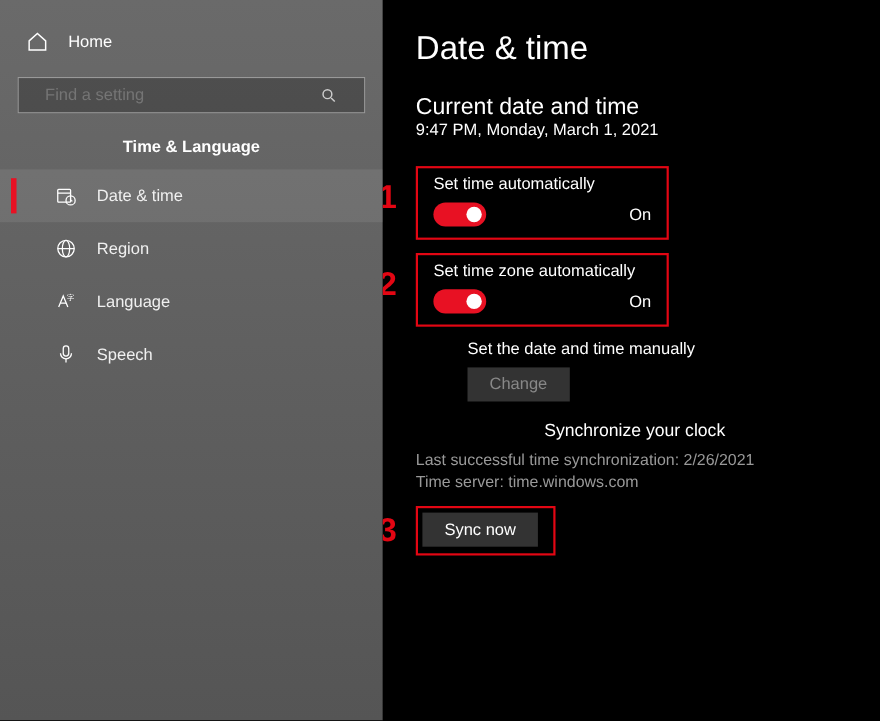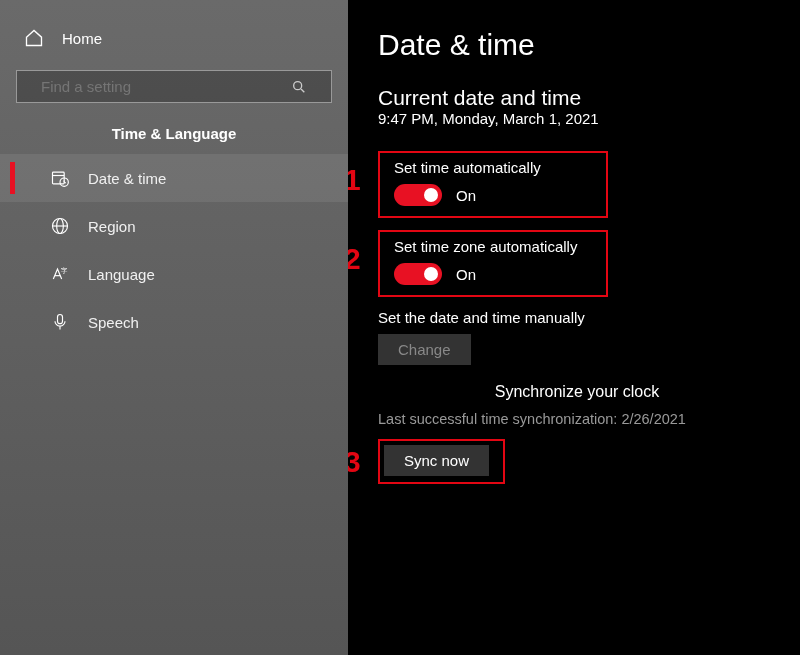--- a/index.html
+++ b/index.html
@@ -92,29 +92,31 @@
     font-size: 21px;
     font-weight: 400;
     margin-bottom: 0;
   }
   .datetime-text {
     font-size: 15px;
     margin-bottom: 24px;
   }
   .setting-block {
     margin-bottom: 18px;
+    margin-left: 47px;
   }
   .setting-label {
     font-size: 15px;
     margin-bottom: 8px;
   }
   .toggle-row {
     display: flex;
     align-items: center;
     gap: 14px;
+    justify-content: space-between;
   }
   .toggle {
     width: 48px;
     height: 22px;
     border-radius: 11px;
     background: #e81123;
     position: relative;
     cursor: pointer;
   }
   .toggle .knob {
@@ -256,18 +258,19 @@
   </div>
 
   <div class="setting-block">
     <div class="setting-label">Set the date and time manually</div>
     <button class="btn disabled">Change</button>
   </div>
 
   <div class="sync-section">
     <div class="setting-label" style="font-size:16px;margin-bottom:8px;text-align:center;">Synchronize your clock</div>
     <div class="muted">Last successful time synchronization: 2/26/2021</div>
+    <div class="muted">Time server: time.windows.com</div>
     <div class="btn-sync-wrap">
       <div class="annot-num">3</div>
       <button class="btn" style="color:#fff;">Sync now</button>
     </div>
   </div>
 </div>
 
 </body></html>

